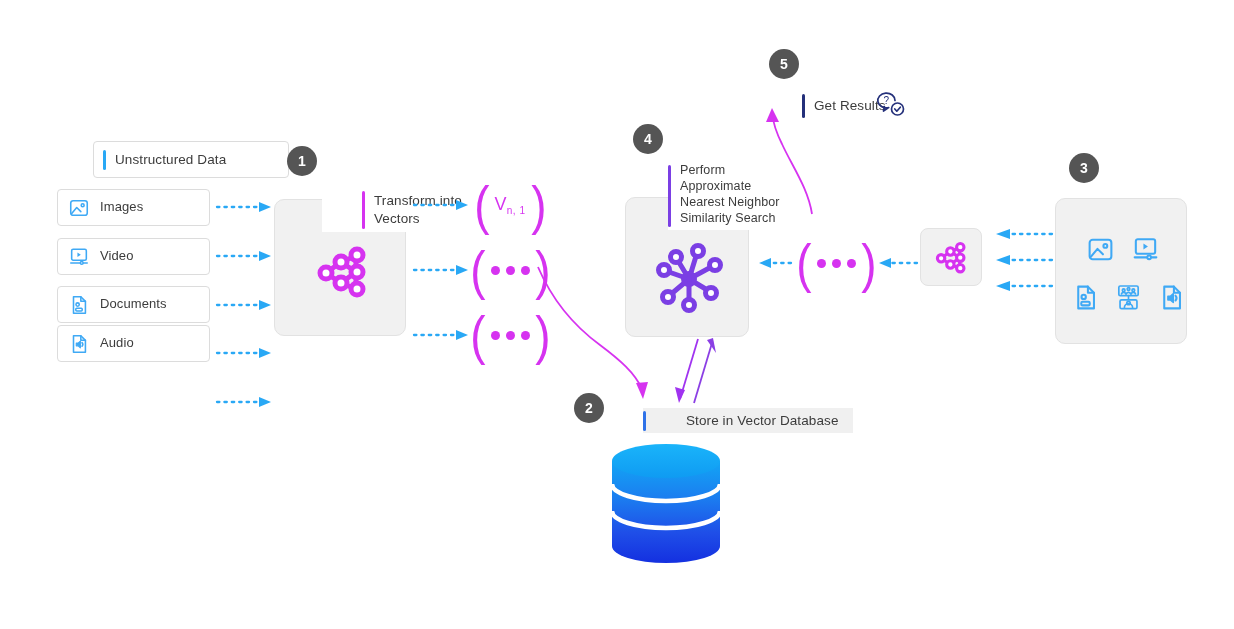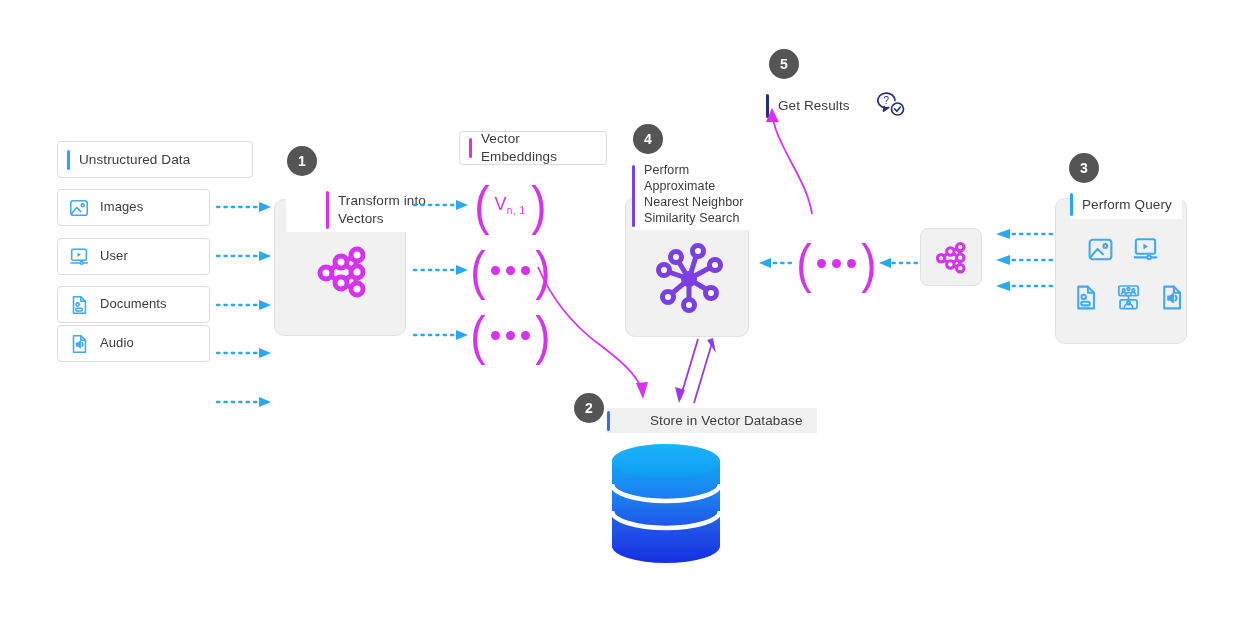--- a/index.html
+++ b/index.html
@@ -42,20 +42,21 @@
     color: #3c3c3c;
     line-height: 1.25;
     letter-spacing: .1px;
   }
 
   
   .hdr {
     display: flex;
     align-items: center;
     box-sizing: border-box;
+    margin-left: 36px;
   }
   .hdr .bar {
     width: 3px;
     border-radius: 2px;
     flex: 0 0 3px;
   }
   .hdr .txt {
     font-size: 13.5px;
     color: #3c3c3c;
     line-height: 1.3;
@@ -164,21 +165,21 @@
 
   <div class="abs chip" style="left:57px; top:238px; width:153px; height:37px;">
     <span style="line-height:0">
       <svg width="22" height="22" viewBox="0 0 24 24" fill="none" stroke="#3fa9f5" stroke-width="1.7" stroke-linecap="round" stroke-linejoin="round">
         <rect x="4" y="3.5" width="16" height="12" rx="1.6"></rect>
         <path d="M10.3 7 L14 9.5 L10.3 12 Z" fill="#3fa9f5" stroke="none"></path>
         <path d="M3 18.5 H21"></path>
         <circle cx="15" cy="18.5" r="1.5" fill="#fff"></circle>
       </svg>
     </span>
-    <span class="chip-label">User</span>
+    <span class="chip-label">Video</span>
   </div>
 
   <div class="abs chip" style="left:57px; top:286px; width:153px; height:37px;">
     <span style="line-height:0">
       <svg width="22" height="22" viewBox="0 0 24 24" fill="none" stroke="#3fa9f5" stroke-width="1.7" stroke-linecap="round" stroke-linejoin="round">
         <path d="M6 3 H14 L19 8 V21 H6 Z"></path>
         <path d="M14 3 V8 H19"></path>
         <circle cx="10.5" cy="11.5" r="1.8"></circle>
         <rect x="8.5" y="15.5" width="7" height="3" rx="1"></rect>
       </svg>
@@ -241,24 +242,20 @@
       <line x1="2" y1="80" x2="44" y2="80"></line>
       <line x1="2" y1="145" x2="44" y2="145"></line>
     </g>
     <g fill="#29a8f5">
       <path d="M44 10 L56 15 L44 20 Z"></path>
       <path d="M44 75 L56 80 L44 85 Z"></path>
       <path d="M44 140 L56 145 L44 150 Z"></path>
     </g>
   </svg>
 
-  <div class="abs hdr boxed" style="left:459px; top:131px; width:148px; height:34px;">
-    <span class="bar" style="background:#d633f0"></span>
-    <span class="txt">Vector Embeddings</span>
-  </div>
 
   <div class="abs vecgrp" style="left:470px; top:181px; width:80px; height:48px;">
     <span class="brk">(</span>
     <span class="vlabel">
       <span>V</span><sub>n, 1</sub>
     </span>
     <span class="brk">)</span>
   </div>
 
   <div class="abs vecgrp" style="left:470px; top:246px; width:80px; height:48px;">
@@ -357,24 +354,20 @@
     </g>
     <g fill="#29a8f5">
       <path d="M18 5 L4 10 L18 15 Z"></path>
       <path d="M18 31 L4 36 L18 41 Z"></path>
       <path d="M18 57 L4 62 L18 67 Z"></path>
     </g>
   </svg>
 
   <div class="abs panel" style="left:1055px; top:198px; width:132px; height:146px;"></div>
   <div class="abs badge" style="left:1069px; top:153px;">3</div>
-  <div class="abs hdr float" style="left:1070px; top:190px;">
-    <span class="bar" style="background:#29a8f5; height:23px;"></span>
-    <span class="txt">Perform Query</span>
-  </div>
 
   <div class="abs" style="left:1086px; top:235px; display:flex; gap:16px;">
     <span style="line-height:0">
       <svg width="29" height="29" viewBox="0 0 24 24" fill="none" stroke="#3fa9f5" stroke-width="1.7" stroke-linecap="round" stroke-linejoin="round">
         <rect x="3" y="4" width="18" height="16" rx="2.5"></rect>
         <circle cx="16" cy="9" r="1.6"></circle>
         <path d="M3.6 18.5 L9.5 11.5 L14 16"></path>
       </svg>
     </span>
     <span style="line-height:0">

